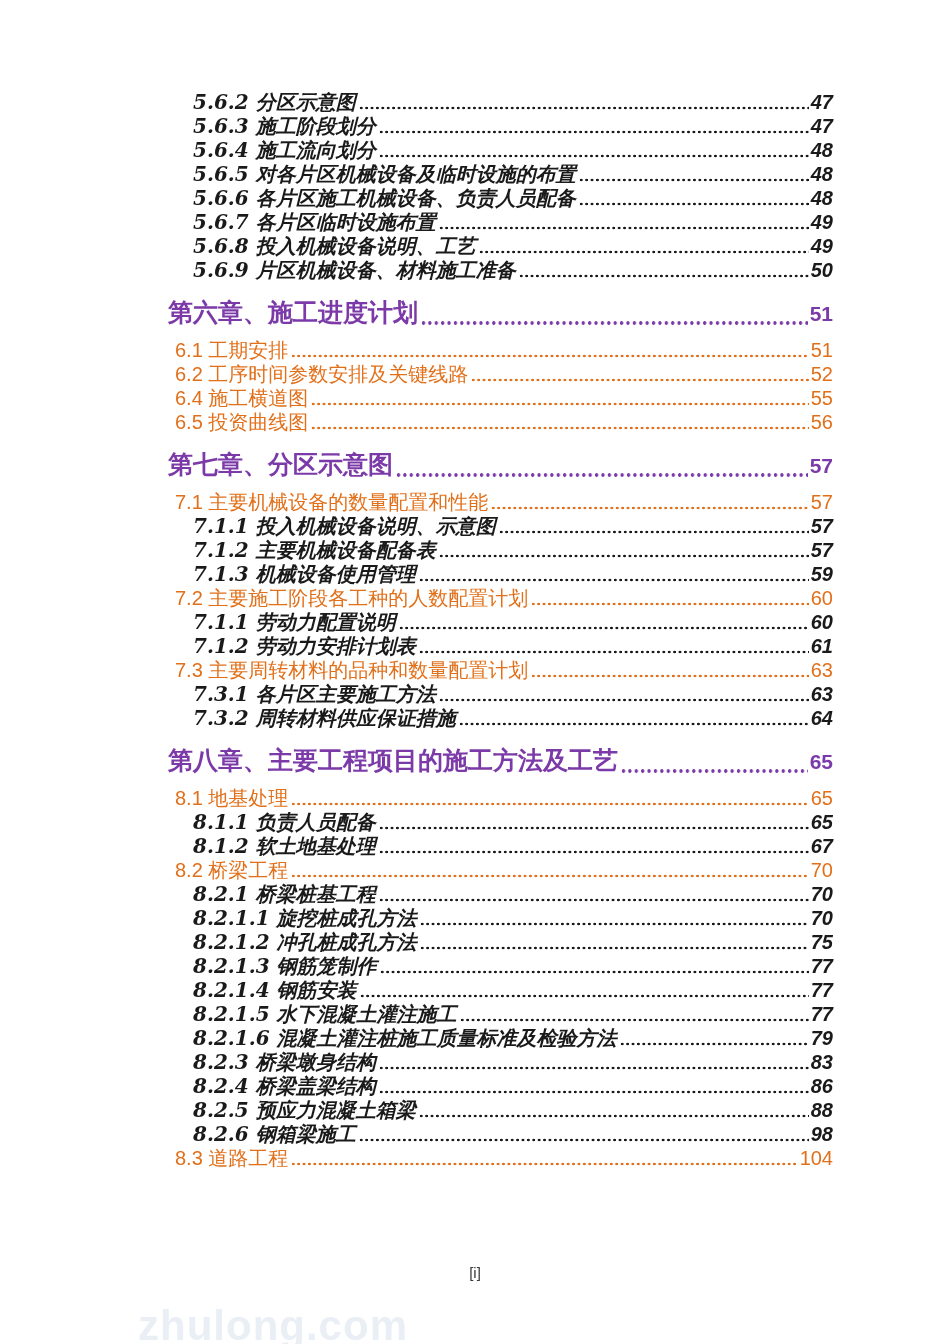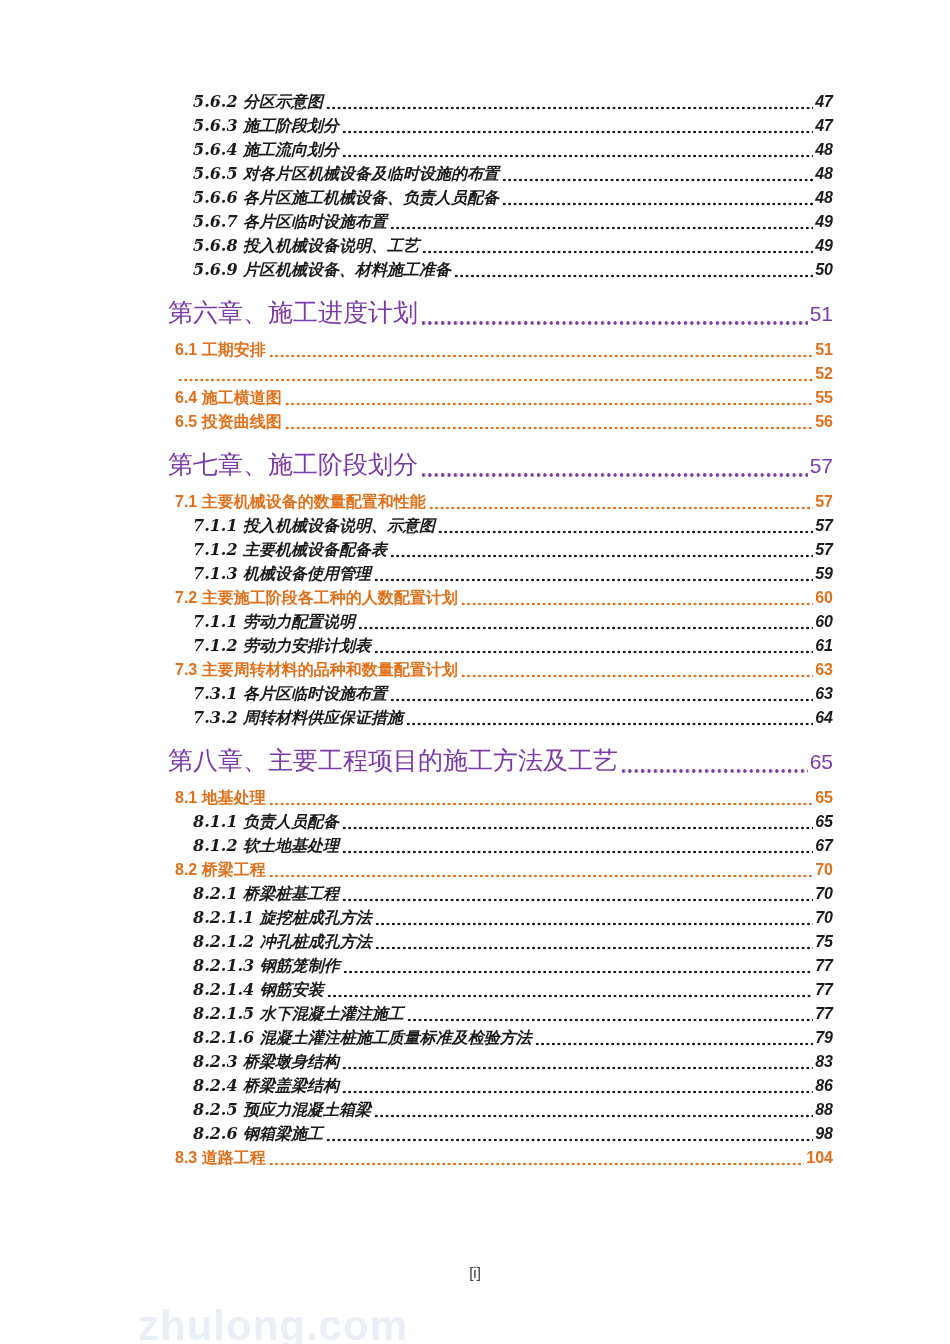--- a/index.html
+++ b/index.html
@@ -18,21 +18,21 @@
     font-family:"Liberation Sans", sans-serif;
   }
   .toc{
     position:absolute;
     left:168px; right:117px; top:90px;
   }
   .row{
     display:flex;
     align-items:baseline;
     line-height:24px;
-    font-size:16px;
+    font-size:20px;
     white-space:nowrap;
   }
   .row .txt{flex:0 0 auto;}
   .leader{
     flex:1 1 auto;
     align-self:flex-end;
     height:7px;
     margin:0 2px 3px 3px;
     background-image:radial-gradient(circle at 2px 4px, currentColor 1.25px, transparent 1.6px);
     background-size:5.4px 7px;
@@ -44,34 +44,34 @@
   }
   .leader-gap{
     flex:0 0 44px;
     align-self:flex-end;
     height:7px;
   }
   .pg{flex:0 0 auto; text-align:right;}
   
   .row.chapter{
     color:var(--chapter-color);
-    font-weight:normal;
+    font-weight:bold;
     font-size:25px;
     line-height:36px;
     margin-top:12px;
     margin-bottom:6px;
   }
   .row.chapter .pg{font-size:21px;}
   .row.chapter .leader{height:8px; margin-bottom:5px;
     background-image:radial-gradient(circle at 2.4px 4px, currentColor 1.6px, transparent 1.95px);
     background-size:6.4px 8px;}
   
   .row.section{
     color:var(--section-color);
-    font-weight:bold;
+    font-weight:normal;
     padding-left:7px;
   }
   
   .row.sub{
     color:var(--entry-color);
     font-style:italic;
     font-weight:bold;
     padding-left:25px;
     font-family:"DejaVu Serif","Liberation Serif", serif;
   }
@@ -142,35 +142,36 @@
         <span class="txt">第六章、施工进度计划</span>
         <span class="leader"></span>
         <span class="pg">51</span>
       </div>
       <div class="row section">
         <span class="txt">6.1 工期安排</span>
         <span class="leader"></span>
         <span class="pg">51</span>
       </div>
       <div class="row section">
+        <span class="txt">6.2 工序时间参数安排及关键线路</span>
         <span class="leader"></span>
         <span class="pg">52</span>
       </div>
       <div class="row section">
         <span class="txt">6.4 施工横道图</span>
         <span class="leader"></span>
         <span class="pg">55</span>
       </div>
       <div class="row section">
         <span class="txt">6.5 投资曲线图</span>
         <span class="leader"></span>
         <span class="pg">56</span>
       </div>
       <div class="row chapter">
-        <span class="txt">第七章、施工阶段划分</span>
+        <span class="txt">第七章、分区示意图</span>
         <span class="leader"></span>
         <span class="pg">57</span>
       </div>
       <div class="row section">
         <span class="txt">7.1 主要机械设备的数量配置和性能</span>
         <span class="leader"></span>
         <span class="pg">57</span>
       </div>
       <div class="row sub">
         <span class="txt">7.1.1 投入机械设备说明、示意图</span>
@@ -201,21 +202,21 @@
         <span class="txt">7.1.2 劳动力安排计划表</span>
         <span class="leader"></span>
         <span class="pg">61</span>
       </div>
       <div class="row section">
         <span class="txt">7.3 主要周转材料的品种和数量配置计划</span>
         <span class="leader"></span>
         <span class="pg">63</span>
       </div>
       <div class="row sub">
-        <span class="txt">7.3.1 各片区临时设施布置</span>
+        <span class="txt">7.3.1 各片区主要施工方法</span>
         <span class="leader"></span>
         <span class="pg">63</span>
       </div>
       <div class="row sub">
         <span class="txt">7.3.2 周转材料供应保证措施</span>
         <span class="leader"></span>
         <span class="pg">64</span>
       </div>
       <div class="row chapter">
         <span class="txt">第八章、主要工程项目的施工方法及工艺</span>

